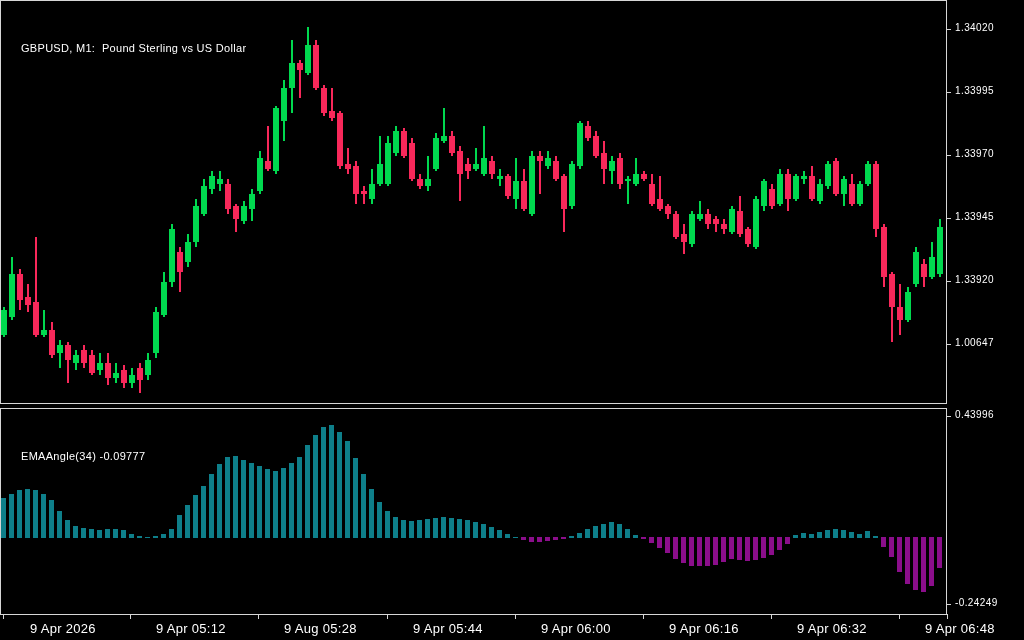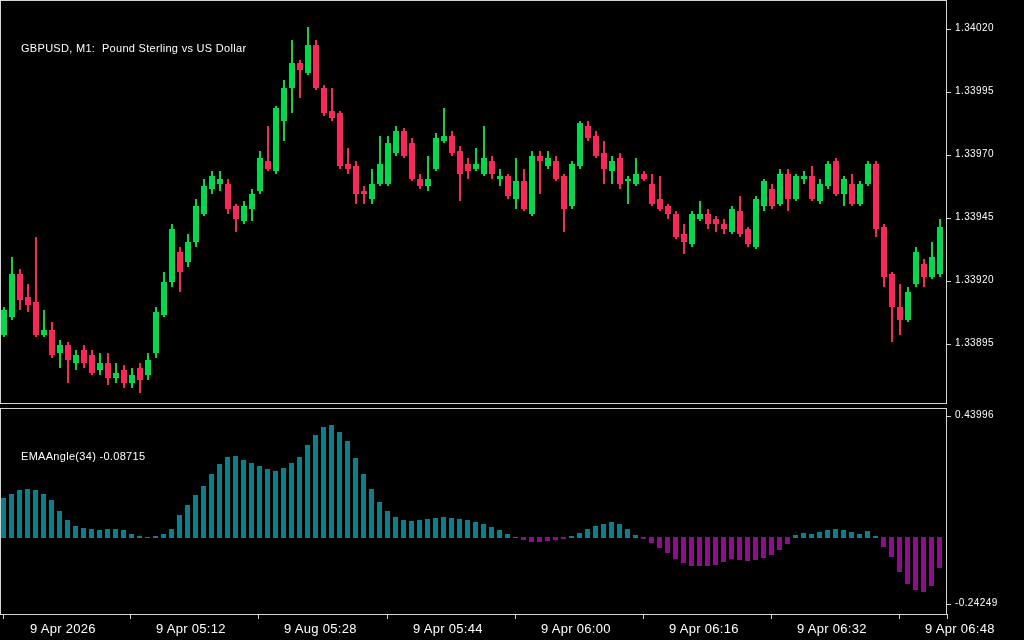--- a/index.html
+++ b/index.html
@@ -378,36 +378,36 @@
         <rect x="872" y="127.07150000000001" width="5" height="1.9284999999999854" fill="#0e7f8a" shape-rendering="crispEdges"></rect>
         <rect x="880" y="128" width="5" height="9.918000000000006" fill="#8b0e8b" shape-rendering="crispEdges"></rect>
         <rect x="888" y="128" width="5" height="20.111499999999978" fill="#8b0e8b" shape-rendering="crispEdges"></rect>
         <rect x="896" y="128" width="5" height="34.988500000000045" fill="#8b0e8b" shape-rendering="crispEdges"></rect>
         <rect x="904" y="128" width="5" height="47.1105" fill="#8b0e8b" shape-rendering="crispEdges"></rect>
         <rect x="912" y="128" width="5" height="52.89599999999996" fill="#8b0e8b" shape-rendering="crispEdges"></rect>
         <rect x="920" y="128" width="5" height="55.10000000000002" fill="#8b0e8b" shape-rendering="crispEdges"></rect>
         <rect x="928" y="128" width="5" height="49.03899999999999" fill="#8b0e8b" shape-rendering="crispEdges"></rect>
         <rect x="936" y="128" width="5" height="30.58050000000003" fill="#8b0e8b" shape-rendering="crispEdges"></rect>
       </svg>
-    <div class="chart-title">EMAAngle(34) -0.08715</div>
+    <div class="chart-title">EMAAngle(34) -0.09777</div>
   </div>
 
   <div id="price-axis">
       <div class="ytick" style="top: 29px;"></div>
       <div class="ylab" style="top: 22px;">1.34020</div>
       <div class="ytick" style="top: 92px;"></div>
       <div class="ylab" style="top: 85px;">1.33995</div>
       <div class="ytick" style="top: 155px;"></div>
       <div class="ylab" style="top: 148px;">1.33970</div>
       <div class="ytick" style="top: 218px;"></div>
       <div class="ylab" style="top: 211px;">1.33945</div>
       <div class="ytick" style="top: 281px;"></div>
       <div class="ylab" style="top: 274px;">1.33920</div>
       <div class="ytick" style="top: 344px;"></div>
-      <div class="ylab" style="top: 337px;">1.33895</div>
+      <div class="ylab" style="top: 337px;">1.00647</div>
       <div class="ytick" style="top: 416px;"></div>
       <div class="ylab" style="top: 409px;">0.43996</div>
       <div class="ytick" style="top: 604px;"></div>
       <div class="ylab" style="top: 597px;">-0.24249</div>
     </div>
   <div id="time-axis">
       <div class="xtick" style="left: 3px;"></div>
       <div class="xlab" style="left: 2px;">9 Apr 2026</div>
       <div class="xtick" style="left: 130px;"></div>
       <div class="xlab" style="left: 128px; text-align: center;">9 Apr 05:12</div>

